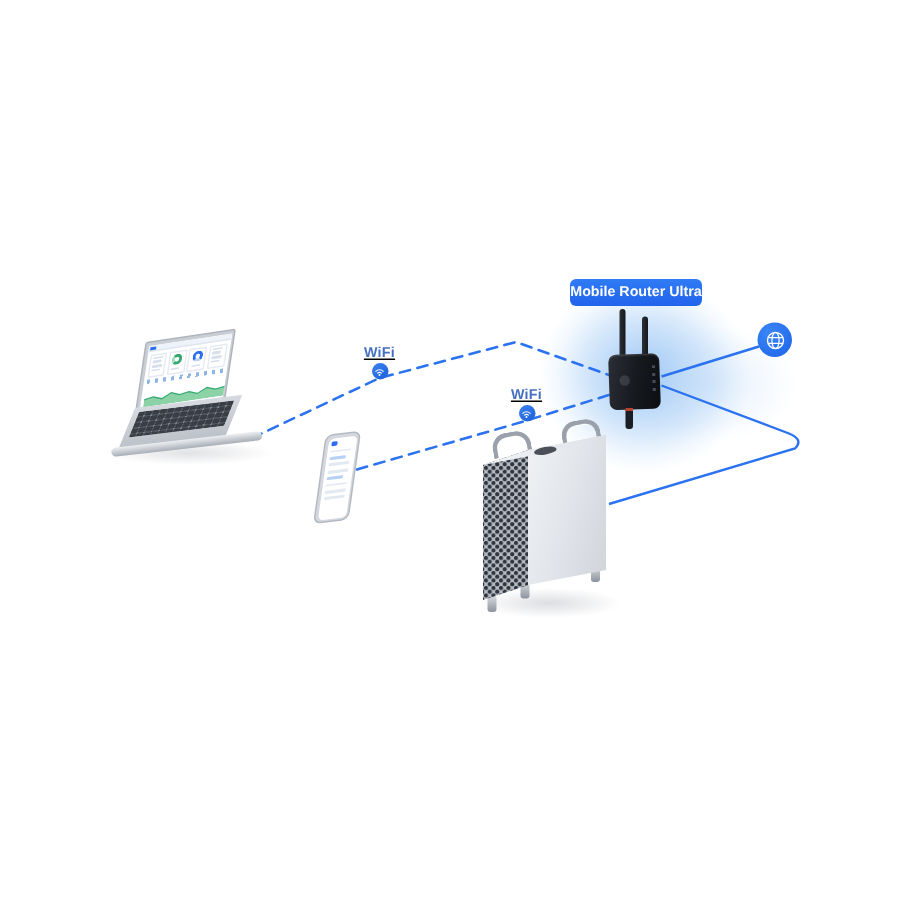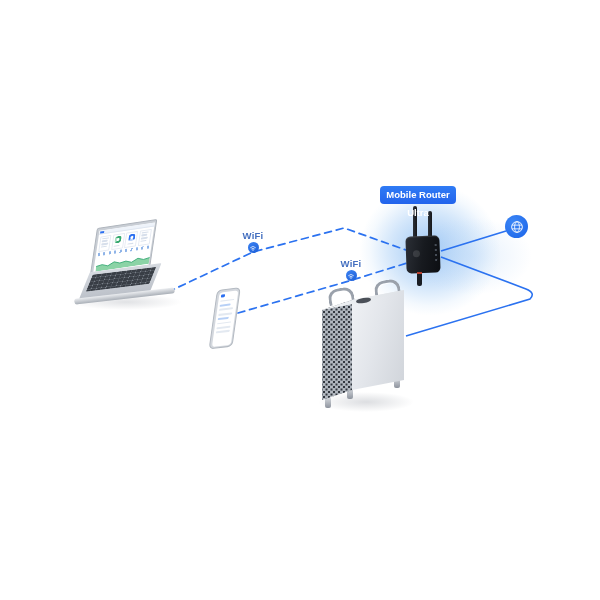--- a/index.html
+++ b/index.html
@@ -9,28 +9,28 @@
   
   .glow{position:absolute;left:342px;top:168px;width:176px;height:164px;z-index:1;
     background:radial-gradient(closest-side,rgba(140,189,242,.85),rgba(168,206,246,.5) 45%,rgba(205,228,250,.22) 68%,rgba(255,255,255,0) 80%);}
   .glow2{position:absolute;left:392px;top:204px;width:160px;height:104px;z-index:1;
     background:radial-gradient(closest-side,rgba(186,215,247,.4),rgba(255,255,255,0) 75%);}
 
   
   svg.lines{position:absolute;left:0;top:0;z-index:2;pointer-events:none;}
 
   
-  .wifi-group{position:absolute;z-index:3;text-align:center;}
+  .wifi-group{position:absolute;z-index:3;text-align:center;text-decoration:underline;}
   .wifi-text{font-size:9.5px;font-weight:600;color:#4570c0;letter-spacing:.2px;}
   .wifi-dot{width:11px;height:11px;margin:1px auto 0;border-radius:50%;
     background:linear-gradient(145deg,#3b82f2,#1d5fd8);display:flex;align-items:center;justify-content:center;}
   .wifi-dot svg{width:8px;height:8px;display:block;}
 
   
-  .badge{position:absolute;left:380px;top:186px;width:76px;height:18px;z-index:6;
+  .badge{position:absolute;left:380px;top:186px;width:88px;height:18px;z-index:6;
     background:linear-gradient(180deg,#2f7bf5,#2263ec);border-radius:4px;color:#fff;
     font-size:9.5px;font-weight:bold;line-height:18px;text-align:center;}
 
   
   .globe{position:absolute;left:505px;top:215px;width:23px;height:23px;border-radius:50%;z-index:5;
     background:radial-gradient(circle at 35% 30%,#3b86f6,#1a63e8);display:flex;align-items:center;justify-content:center;}
   .globe svg{width:16px;height:16px;display:block;}
 
   
   .router{position:absolute;left:400px;top:200px;width:50px;height:92px;z-index:5;}

